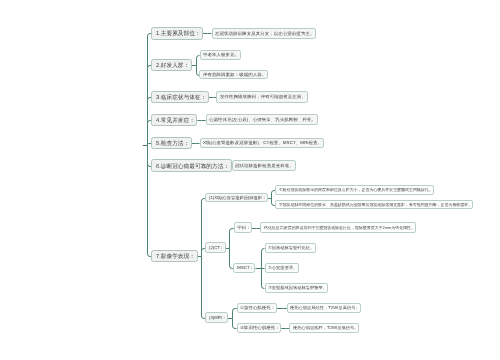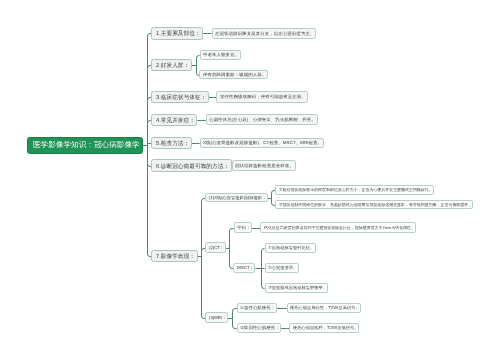--- a/index.html
+++ b/index.html
@@ -76,23 +76,20 @@
       <path d="M261.5 268.5 V285.90 Q261.5 288.5 264.10 288.5 H264.6" fill="none" stroke="#4b8271" stroke-width="1" stroke-linecap="butt"></path>
       <path d="M227.5 318.5 H232.5" fill="none" stroke="#4b8271" stroke-width="1" stroke-linecap="butt"></path>
       <path d="M232.5 318.5 V311.10 Q232.5 308.5 235.10 308.5 H236.9" fill="none" stroke="#4b8271" stroke-width="1" stroke-linecap="butt"></path>
       <path d="M232.5 318.5 V325.90 Q232.5 328.5 235.10 328.5 H236.6" fill="none" stroke="#4b8271" stroke-width="1" stroke-linecap="butt"></path>
       <path d="M277.0 308.5 H283.5" fill="none" stroke="#4b8271" stroke-width="1" stroke-linecap="butt"></path>
       <path d="M283.5 308.5 H286.8" fill="none" stroke="#4b8271" stroke-width="1" stroke-linecap="butt"></path>
       <path d="M281.2 328.5 H286.5" fill="none" stroke="#4b8271" stroke-width="1" stroke-linecap="butt"></path>
       <path d="M286.5 328.5 H289.4" fill="none" stroke="#4b8271" stroke-width="1" stroke-linecap="butt"></path>
     </svg>
   <div id="nodes-layer">
-      <div class="node root" style="left: 27.3px; top: 137px; width: 115.5px; height: 16.5px;">
-        <span class="tx" style="font-size: 20px; transform: translate3d(0px, -50%, 0px) scale3d(0.381, 0.381, 1); left: 4.41px;">医学影像学知识：冠心病影像学</span>
-      </div>
       <div class="node l1" style="left: 151.2px; top: 26.8px; width: 51.86px; height: 13px;">
         <span class="tx" style="font-size: 20px; transform: translate3d(0px, -50%, 0px) scale3d(0.285, 0.285, 1); left: 3.6px;">1.主要累及部位：</span>
       </div>
       <div class="node l1" style="left: 151.2px; top: 58.7px; width: 40.46px; height: 12px;">
         <span class="tx" style="font-size: 20px; transform: translate3d(0px, -50%, 0px) scale3d(0.285, 0.285, 1); left: 3.6px;">2.好发人群：</span>
       </div>
       <div class="node l1" style="left: 151.2px; top: 90.5px; width: 57.56px; height: 12.9px;">
         <span class="tx" style="font-size: 20px; transform: translate3d(0px, -50%, 0px) scale3d(0.285, 0.285, 1); left: 3.6px;">3.临床症状与体征：</span>
       </div>
       <div class="node l1" style="left: 151.2px; top: 113.8px; width: 46.16px; height: 12.2px;">

